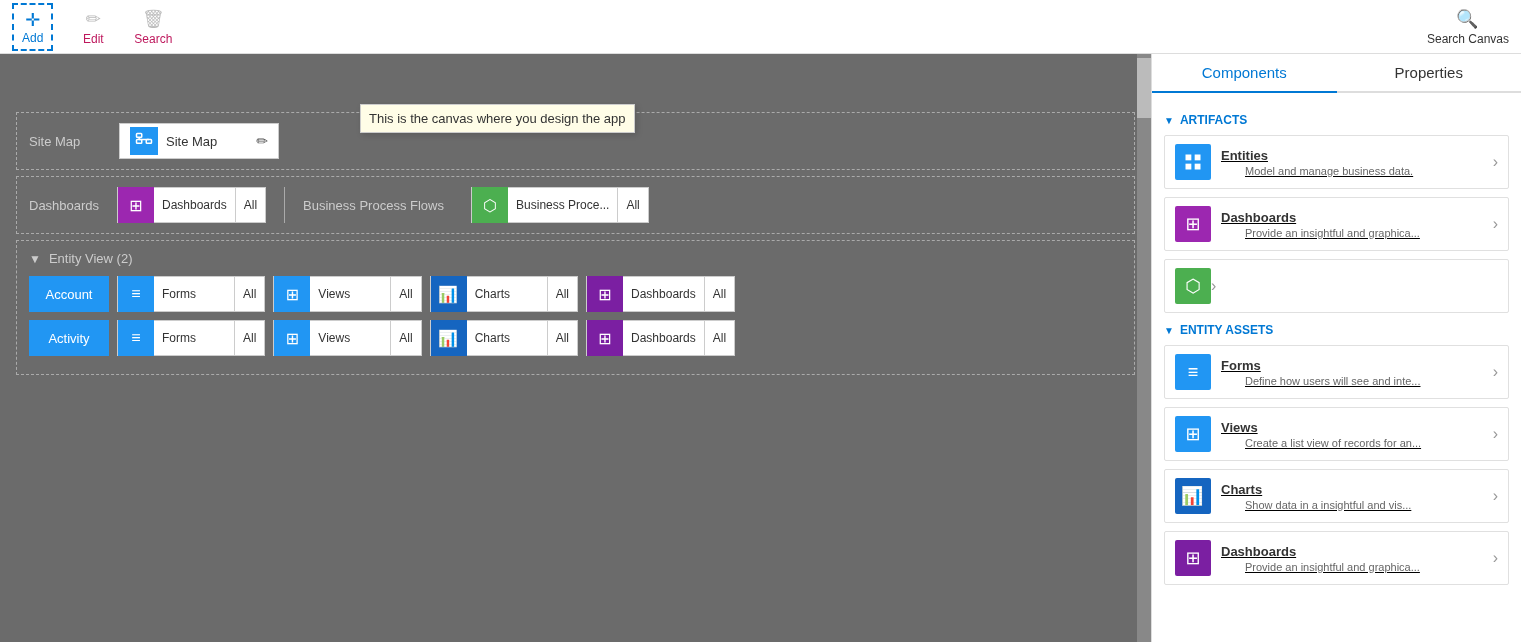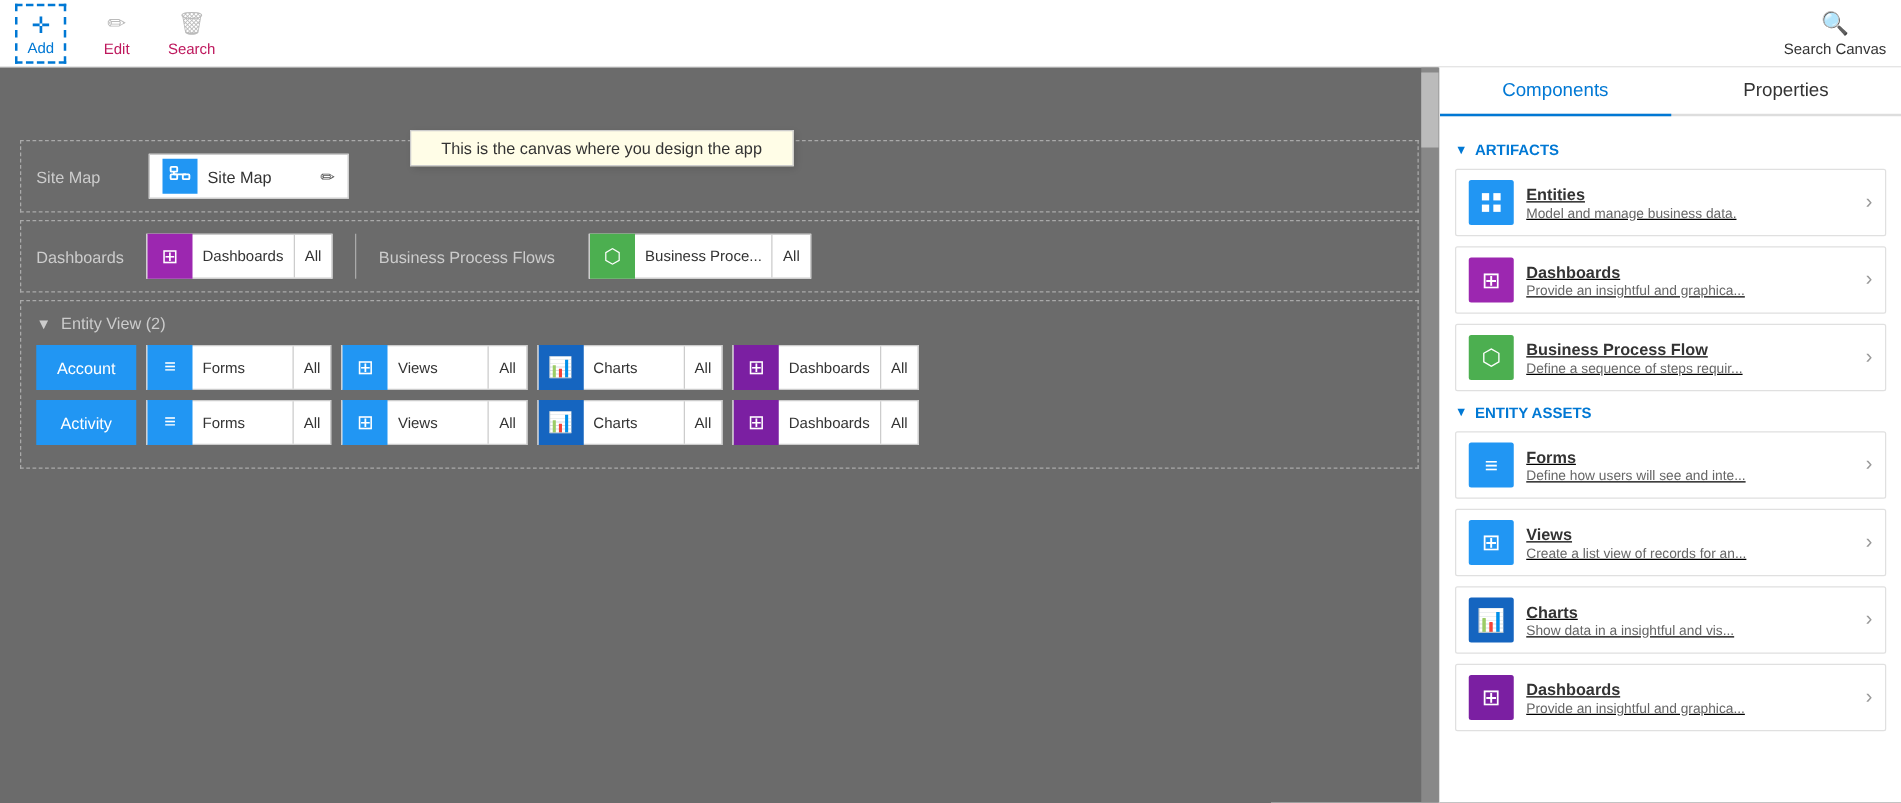--- a/index.html
+++ b/index.html
@@ -78,24 +78,24 @@
       height: 60px;
       background: #bbb;
       position: absolute;
       top: 4px;
     }
 
     
     .canvas-tooltip {
       position: absolute;
       top: 50px;
-      left: 328px;
+      left: 360px;
       background: #fffde7;
       border: 1px solid #ccc;
-      padding: 6px 24px;
+      padding: 6px 8px;
       font-size: 13px;
       color: #333;
       z-index: 10;
       white-space: nowrap;
       box-shadow: 2px 2px 6px rgba(0,0,0,0.15);
     }
 
     
     .canvas-row {
       border: 1px dashed #aaa;
@@ -302,21 +302,21 @@
     .card-icon.entities { background: #2196f3; }
     .card-icon.dashboards { background: #9c27b0; }
     .card-icon.bpf { background: #4caf50; }
     .card-icon.forms { background: #2196f3; }
     .card-icon.views { background: #2196f3; }
     .card-icon.charts { background: #1565c0; }
     .card-icon.dashboards2 { background: #7b1fa2; }
 
     .card-text { flex: 1; margin-left: 10px; text-decoration: underline; }
     .card-title { font-size: 13px; font-weight: 600; color: #333; }
-    .card-desc { font-size: 11px; color: #666; margin-top: 2px; }
+    .card-desc { font-size: 11px; color: #666; margin-top: 2px; margin-left: 24px; }
     .card-chevron { color: #999; font-size: 16px; }
 
     
     .add-btn-wrap {
       border: 2px dashed #0078d4;
       padding: 4px 8px;
       display: inline-flex;
       flex-direction: column;
       align-items: center;
       cursor: pointer;
@@ -517,24 +517,20 @@
           <div class="card-title">Dashboards</div>
           <div class="card-desc">Provide an insightful and graphica...</div>
         </div>
         <span class="card-chevron">›</span>
       </div>
 
       <div class="component-card">
         <div class="card-icon bpf">
           <span style="font-size:18px;">⬡</span>
         </div>
-        <div class="card-text">
-          <div class="card-title">Business Process Flow</div>
-          <div class="card-desc">Define a sequence of steps requir...</div>
-        </div>
         <span class="card-chevron">›</span>
       </div>
 
       <div class="section-header">
         <span class="collapse-icon">▼</span>
         <span>ENTITY ASSETS</span>
       </div>
 
       <div class="component-card">
         <div class="card-icon forms">

